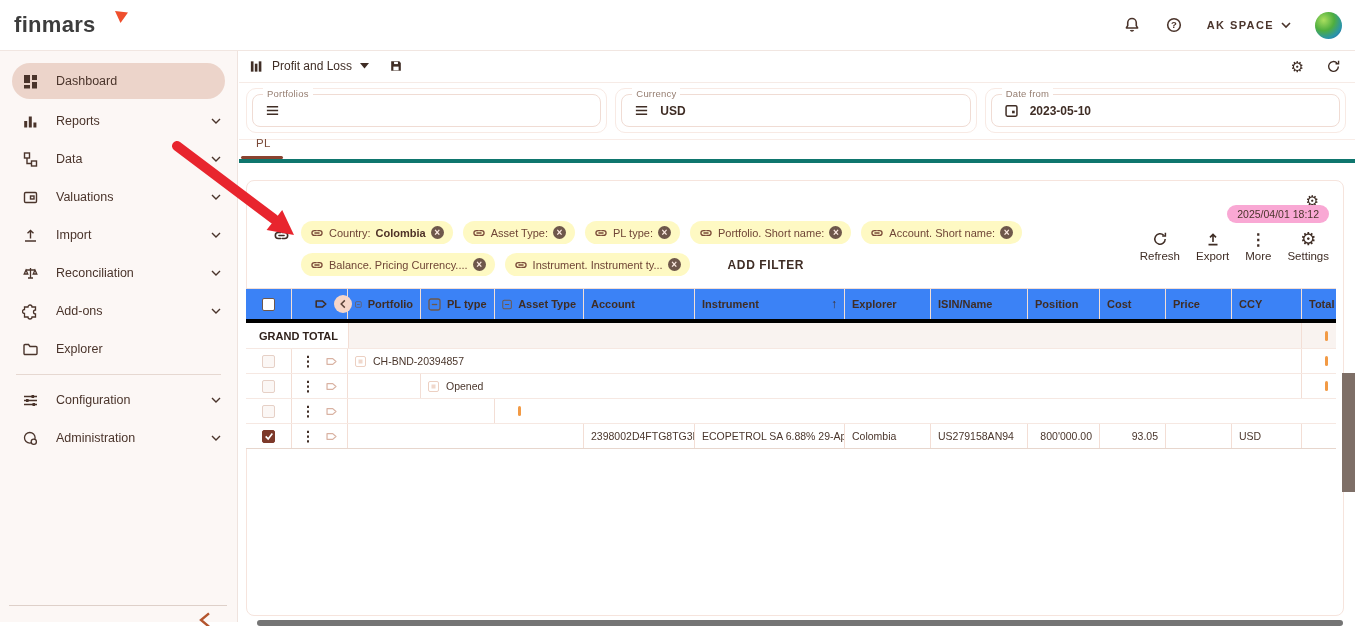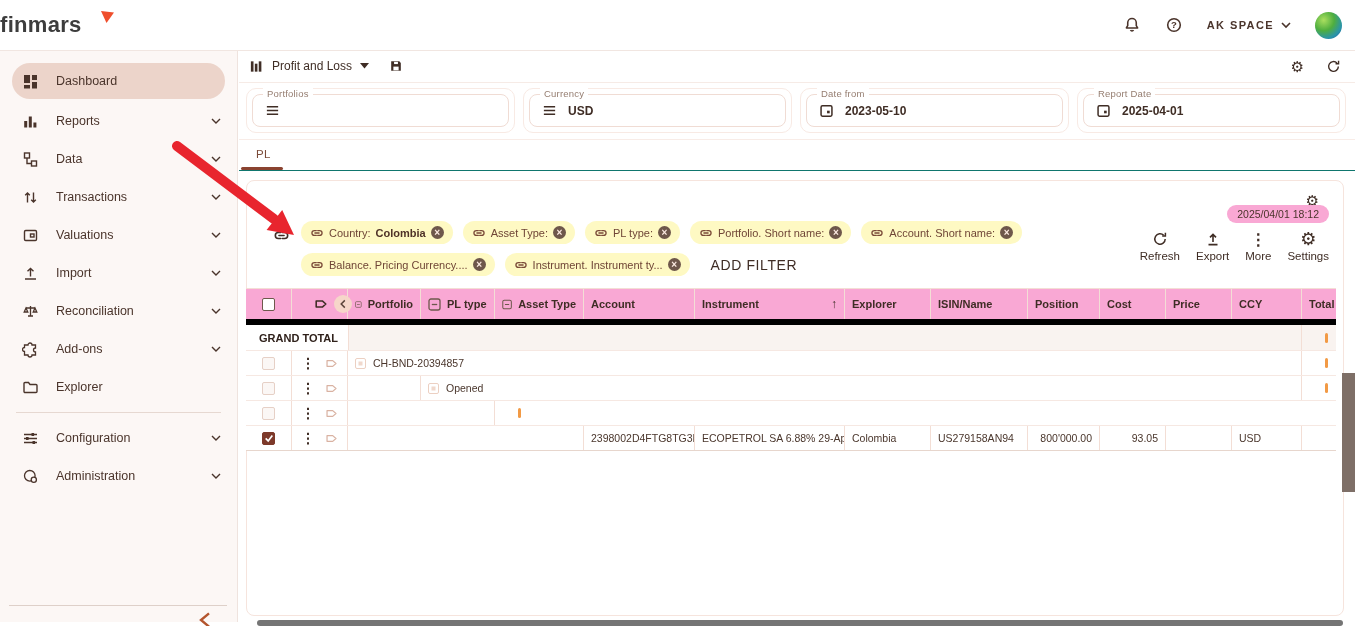--- a/index.html
+++ b/index.html
@@ -2,21 +2,21 @@
 <html><head>
 <meta charset="utf-8">
 <style>
   html,body{margin:0;padding:0}
   body{width:1355px;height:626px;position:relative;overflow:hidden;background:#fff;
        font-family:"Liberation Sans",sans-serif;color:#3f2d25}
   svg{display:block}
   
   .topbar{position:absolute;left:0;top:0;width:1355px;height:50px;background:#fff;
           border-bottom:1px solid #f1e6e1;display:flex;align-items:center;z-index:5}
-  .logo{display:flex;align-items:flex-start;gap:18px}
+  .logo{display:flex;align-items:flex-start;margin-left:14px;gap:18px}
   .logo-text{font-size:22px;font-weight:700;color:#3d3d3d;letter-spacing:.3px;line-height:30px}
   .top-right{position:absolute;right:13px;display:flex;align-items:center;gap:24px}
   .workspace{display:flex;align-items:center;gap:7px;font-size:11px;font-weight:700;
              letter-spacing:1.4px;color:#4a342b;cursor:pointer}
   .avatar{width:27px;height:27px;border-radius:50%;
           background:radial-gradient(circle at 32% 30%,#aadf5f,#4fae3f 40%,#2b95a7 70%,#1d62a8 95%)}
   
   .sidebar{position:absolute;left:0;top:50px;width:238px;bottom:4px;background:#fcf7f5;
            border-right:1px solid #efe3de;padding-top:13px;box-sizing:border-box}
   .side-item{height:38px;display:flex;align-items:center;gap:17px;padding:0 16px 0 22px;
@@ -38,48 +38,48 @@
   
   .filters{position:absolute;left:246px;top:88px;width:1100px;display:flex;gap:8px}
   .fcard{flex:1;border:1px solid #f8eae4;border-radius:10px;padding:5px;background:#fff;box-sizing:border-box}
   .finner{position:relative;border:1px solid #f0dcd4;border-radius:8px;height:33px;
           display:flex;align-items:center;gap:11px;padding:0 12px;box-sizing:border-box}
   .flabel{position:absolute;top:-7px;left:10px;background:#fff;padding:0 4px;
           font-size:9.5px;color:#957d70;letter-spacing:.2px}
   .fvalue{font-size:12px;font-weight:700;color:#3f2d25}
   .hline{position:absolute;left:239px;right:0;top:139px;height:1px;background:#f8ece7}
   
-  .tabrow{position:absolute;left:239px;right:0;top:139px;height:31px;border-bottom:1px solid #0f766e}
+  .tabrow{position:absolute;left:239px;right:0;top:128px;height:31px;border-bottom:4px solid #0f766e}
   .tab-label{position:absolute;left:17px;top:9px;font-size:11.5px;color:#7b4b39;letter-spacing:.4px;cursor:pointer}
   .tab-underline{position:absolute;left:2px;top:28px;width:42px;height:3px;background:#8a4330;border-radius:2px}
   
   .panel{position:absolute;left:246px;top:180px;width:1098px;height:436px;background:#fff;
          border:1px solid #f6e4dd;border-radius:8px;box-sizing:border-box}
   .panel-gear{position:absolute;right:24px;top:12px}
   .link-standalone{position:absolute;left:26px;top:46px;cursor:pointer}
   .chips{position:absolute;left:54px;top:40px;width:730px;display:flex;flex-wrap:wrap;
          align-items:center;gap:9px 10px}
   .chip{display:inline-flex;align-items:center;gap:5px;background:#fef9c3;border-radius:12px;
         height:23px;padding:0 9px;font-size:11px;color:#6f4536;white-space:nowrap;cursor:pointer}
   .chip b{color:#4f3228}
   .chip-x{width:13px;height:13px;border-radius:50%;background:#6e574b;color:#fdebe3;
           font-size:10px;line-height:13px;text-align:center;font-weight:700;cursor:pointer}
-  .add-filter{font-size:14px;font-weight:400;color:#3f2d25;letter-spacing:.6px;margin-left:11px;cursor:pointer}
+  .add-filter{font-size:12px;font-weight:700;color:#3f2d25;letter-spacing:.6px;margin-left:28px;cursor:pointer}
   
   .actions{position:absolute;right:14px;top:24px;display:flex;flex-direction:column;align-items:flex-end;gap:8px}
   .stamp{background:#f9a8d4;border-radius:10px;padding:3px 10px;font-size:10.5px;color:#4a342b}
   .act-row{display:flex;align-items:flex-end;gap:16px}
   .act{display:flex;flex-direction:column;align-items:center;gap:3px;cursor:pointer}
   .act-label{font-size:11.5px;color:#3f2d25}
   .more-glyph{font-size:16px;font-weight:700;line-height:14px;color:#3f2d25}
   .settings-glyph{font-size:18px;line-height:15px;color:#3f2d25}
   
   .tbl{position:absolute;left:-1px;top:107px;width:1090px}
   .tr{display:flex;background:#fff;border-bottom:1px solid #f6e8e2;height:24px}
-  .tr-head{height:30px;background:#f9a8d4;border-top:1px solid #f3ded5;border-bottom:6px solid #000000;position:relative}
+  .tr-head{height:30px;background:#3b82f6;border-top:1px solid #f3ded5;border-bottom:4px solid #000000;position:relative}
   .tr-gt{height:25px}
   .tr-data{border-bottom:1px solid #e7d6cd}
   .c{display:flex;align-items:center;padding:0 7px;font-size:10.5px;color:#4a362c;
      border-right:1px solid #f3ded5;box-sizing:border-box;overflow:hidden;white-space:nowrap}
   .th{font-size:11px;font-weight:700;color:#3f2d25}
   .nobr{border-right:none}
   .w-cb{width:46px;justify-content:center}
   .w-ctl{width:56px;gap:9px;padding-left:9px}
   .w-c2{width:73px}.w-c3{width:74px}.w-c4{width:89px}.w-c5{width:111px}.w-c6{width:150px}
   .w-c7{width:86px}.w-c8{width:97px}.w-c9{width:72px}.w-c10{width:66px}.w-c11{width:66px}
@@ -168,29 +168,20 @@
         <rect x="9.5" y="10" width="5" height="5"></rect>
         <path d="M5 7v5.5h4.5"></path>
     </svg>
     <span>Data</span>
     <svg class="chev" width="10" height="7" viewBox="0 0 10 7">
         <polyline points="1,1 5,5 9,1" fill="none" stroke="#4a342b" stroke-width="1.4"></polyline>
       </svg>
   </div>
   <div class="side-item">
     <svg class="sicon" viewBox="0 0 17 17" fill="none" stroke="currentColor" stroke-width="1.4">
-      <path d="M5.5 13.5V4M3.2 6.2 5.5 4l2.3 2.2M11.5 3.5V13M9.2 10.8 11.5 13l2.3-2.2"></path>
-    </svg>
-    <span>Transactions</span>
-    <svg class="chev" width="10" height="7" viewBox="0 0 10 7">
-        <polyline points="1,1 5,5 9,1" fill="none" stroke="#4a342b" stroke-width="1.4"></polyline>
-      </svg>
-  </div>
-  <div class="side-item">
-    <svg class="sicon" viewBox="0 0 17 17" fill="none" stroke="currentColor" stroke-width="1.4">
       <rect x="2.5" y="3.5" width="12" height="10" rx="1.2"></rect>
         <rect x="8.5" y="7" width="3.5" height="3"></rect>
     </svg>
     <span>Valuations</span>
     <svg class="chev" width="10" height="7" viewBox="0 0 10 7">
         <polyline points="1,1 5,5 9,1" fill="none" stroke="#4a342b" stroke-width="1.4"></polyline>
       </svg>
   </div>
   <div class="side-item">
     <svg class="sicon" viewBox="0 0 17 17" fill="none" stroke="currentColor" stroke-width="1.4">
@@ -310,30 +301,20 @@
     </div>
   </div>
   <div class="fcard">
     <div class="finner">
       <span class="flabel">Date from</span>
       <svg width="15" height="15" viewBox="0 0 16 16">
         <rect x="2.2" y="3" width="11.6" height="11" rx="1.5" fill="none" stroke="#3f2d25" stroke-width="1.6"></rect>
           <rect x="8.6" y="8.2" width="2.8" height="2.8" fill="#3f2d25"></rect>
       </svg>
       <span class="fvalue">2023-05-10</span>
-    </div>
-  </div>
-  <div class="fcard">
-    <div class="finner">
-      <span class="flabel">Report Date</span>
-      <svg width="15" height="15" viewBox="0 0 16 16">
-        <rect x="2.2" y="3" width="11.6" height="11" rx="1.5" fill="none" stroke="#3f2d25" stroke-width="1.6"></rect>
-          <rect x="8.6" y="8.2" width="2.8" height="2.8" fill="#3f2d25"></rect>
-      </svg>
-      <span class="fvalue">2025-04-01</span>
     </div>
   </div>
 </div>
 <div class="hline"></div>
 
 <div class="tabrow">
   <span class="tab-label">PL</span>
   <span class="tab-underline"></span>
 </div>
 

